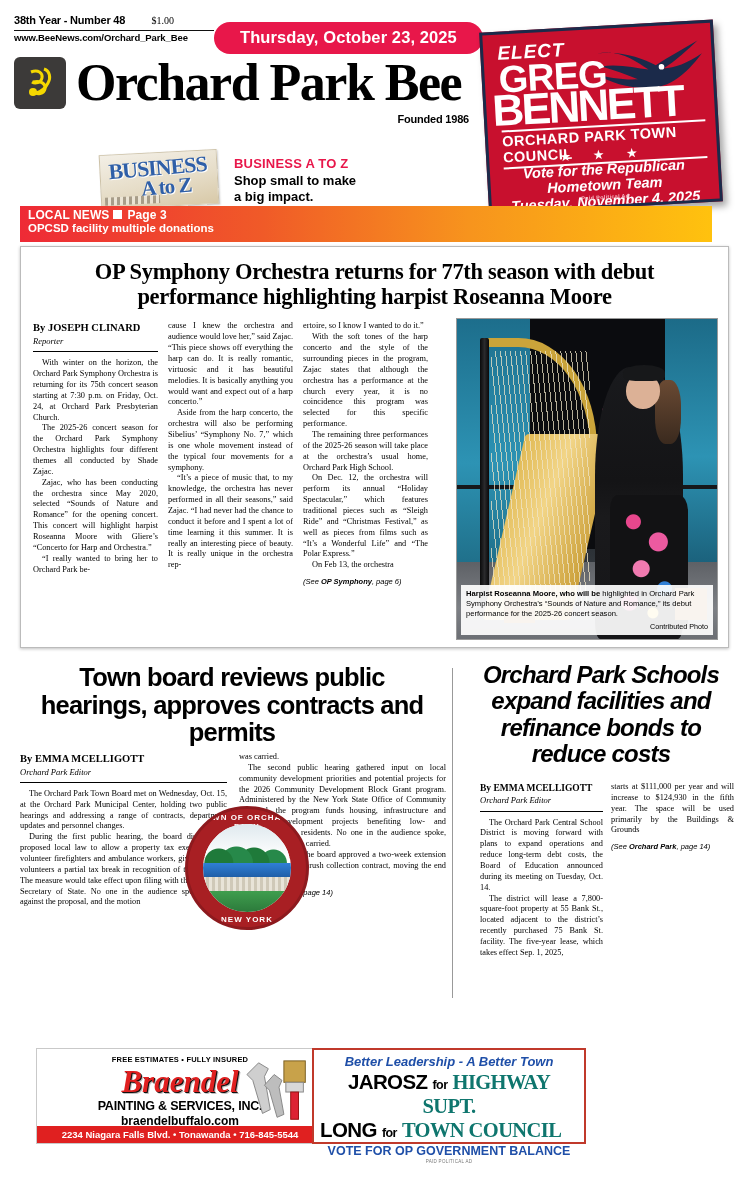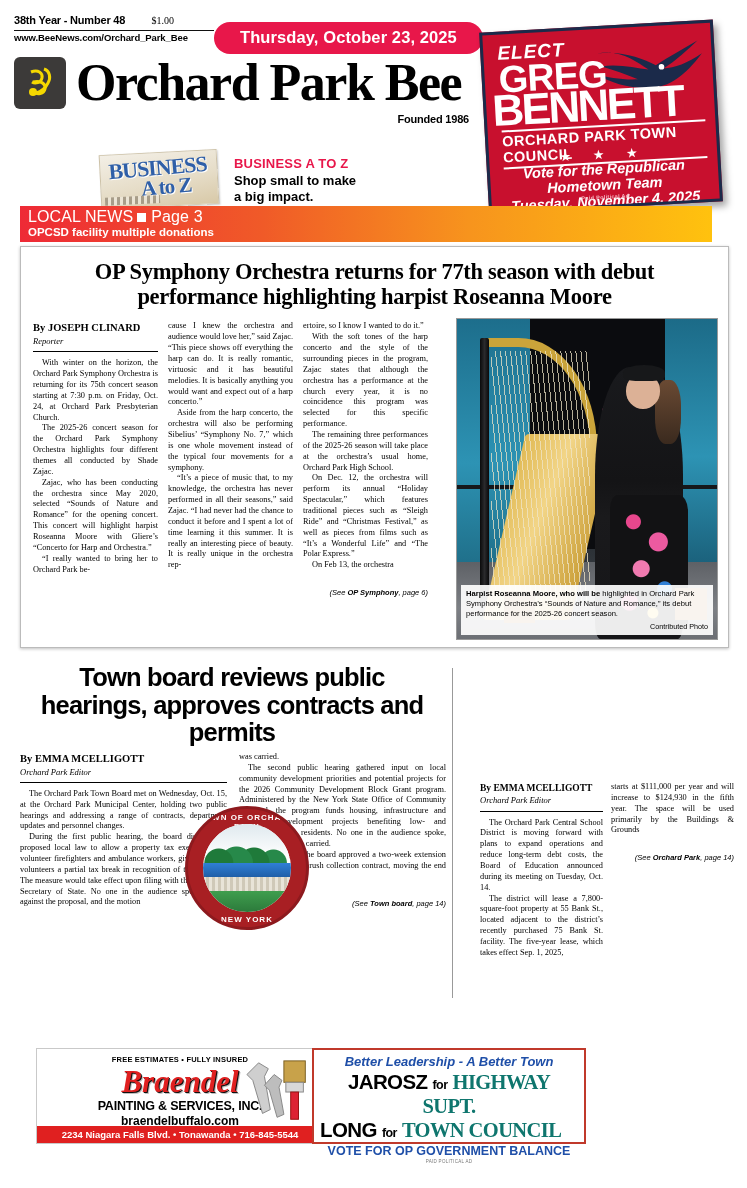--- a/index.html
+++ b/index.html
@@ -98,21 +98,21 @@
   .biz-txt { margin-left: 16px; padding-top: 4px; }
   .biz-h { color:#e8174a; font-weight:bold; font-size:13px; letter-spacing:0.2px; }
   .biz-sub { font-weight:bold; font-size:13px; line-height:1.25; margin-top:2px; }
 
   
   .localbar {
     position:absolute; left: 20px; top: 206px; width: 692px; height: 36px;
     background: linear-gradient(90deg,#ee2a36 0%,#f05a28 35%,#f7941d 65%,#ffc20e 100%);
     color:#fff; padding: 2px 0 0 8px;
   }
-  .lb-t { font-weight:normal; font-size:16px; letter-spacing:0.1px; }
+  .lb-t { font-weight:bold; font-size:12px; letter-spacing:0.1px; }
   .lb-sq { display:inline-block; width:9px; height:9px; background:#fff; margin:0 5px 0 4px; }
   .lb-s { font-weight:bold; font-size:11.5px; margin-top:0px; }
 
   
   .artbox {
     position:absolute; left:20px; top:246px; width:709px; height:402px;
     background:#fff; border:1px solid #bbb;
     box-shadow: 0 1px 3px rgba(0,0,0,0.25);
     padding: 10px 12px 0 12px;
   }
@@ -123,21 +123,21 @@
   }
   .art-body { display:flex; margin-top: 12px; }
   .col { font-family:"Liberation Serif", serif; font-size:8.3px; line-height:1.31;
          text-align:justify; }
   .col p { margin:0; text-indent: 9px; }
   .c1 { width:125px; } .c2 { width:125px; margin-left:10px; } .c3 { width:125px; margin-left:10px; }
   .byline { font-family:"Liberation Serif",serif; font-weight:bold; font-size:10.5px; }
   .byrole { font-family:"Liberation Serif",serif; font-style:italic; font-size:8.5px; margin-top:1px;}
   .byrule { border-bottom:1px solid #000; margin:4px 0 6px 0; }
   .seenote { font-family:"Liberation Sans",sans-serif; font-style:italic; font-size:7.5px;
-     text-align:right; margin-top:17px; }
+     text-align:left; margin-top:6px; }
   .seenote b { font-weight:bold; }
 
   
   .photo-wrap { position:absolute; left:456px; top:318px; width:262px; height:322px; }
   .photo {
     position:absolute; inset:0; overflow:hidden;
     background:linear-gradient(180deg,#0c0d10 0%,#111317 42%,#2a2f34 70%,#4a4f55 100%);
     border:1px solid #999;
   }
   .ph-wallL { position:absolute; left:0; top:0; width:34%; height:100%;
@@ -402,20 +402,21 @@
       <span><b>Harpist Roseanna Moore, who will be</b><span> highlighted in Orchard Park Symphony Orchestra’s “Sounds of Nature and Romance,” its debut performance for the 2025-26 concert season.</span></span>
       <div class="credit">Contributed Photo</div>
     </div>
   </div>
 </div>
 
 <div class="vrule"></div>
 <div class="row2">
 
   <div class="hd-town">Town board reviews public hearings, approves contracts and permits</div>
+  <div class="hd-school">Orchard Park Schools expand facilities and refinance bonds to reduce costs</div>
 
   <div class="town-cols">
     <div class="col tc1">
       <div class="byline">By EMMA MCELLIGOTT</div>
       <div class="byrole">Orchard Park Editor</div>
       <div class="byrule"></div>
       <p>The Orchard Park Town Board met on Wednesday, Oct. 15, at the Orchard Park Municipal Center, holding two public hearings and addressing a range of contracts, department updates and personnel changes.</p>
       <p>During the first public hearing, the board discussed a proposed local law to allow a property tax exemption for volunteer firefighters and ambulance workers, giving eligible volunteers a partial tax break in recognition of their service. The measure would take effect upon filing with the New York Secretary of State. No one in the audience spoke for or against the proposal, and the motion</p>
     </div>
     <div class="col tc2">

